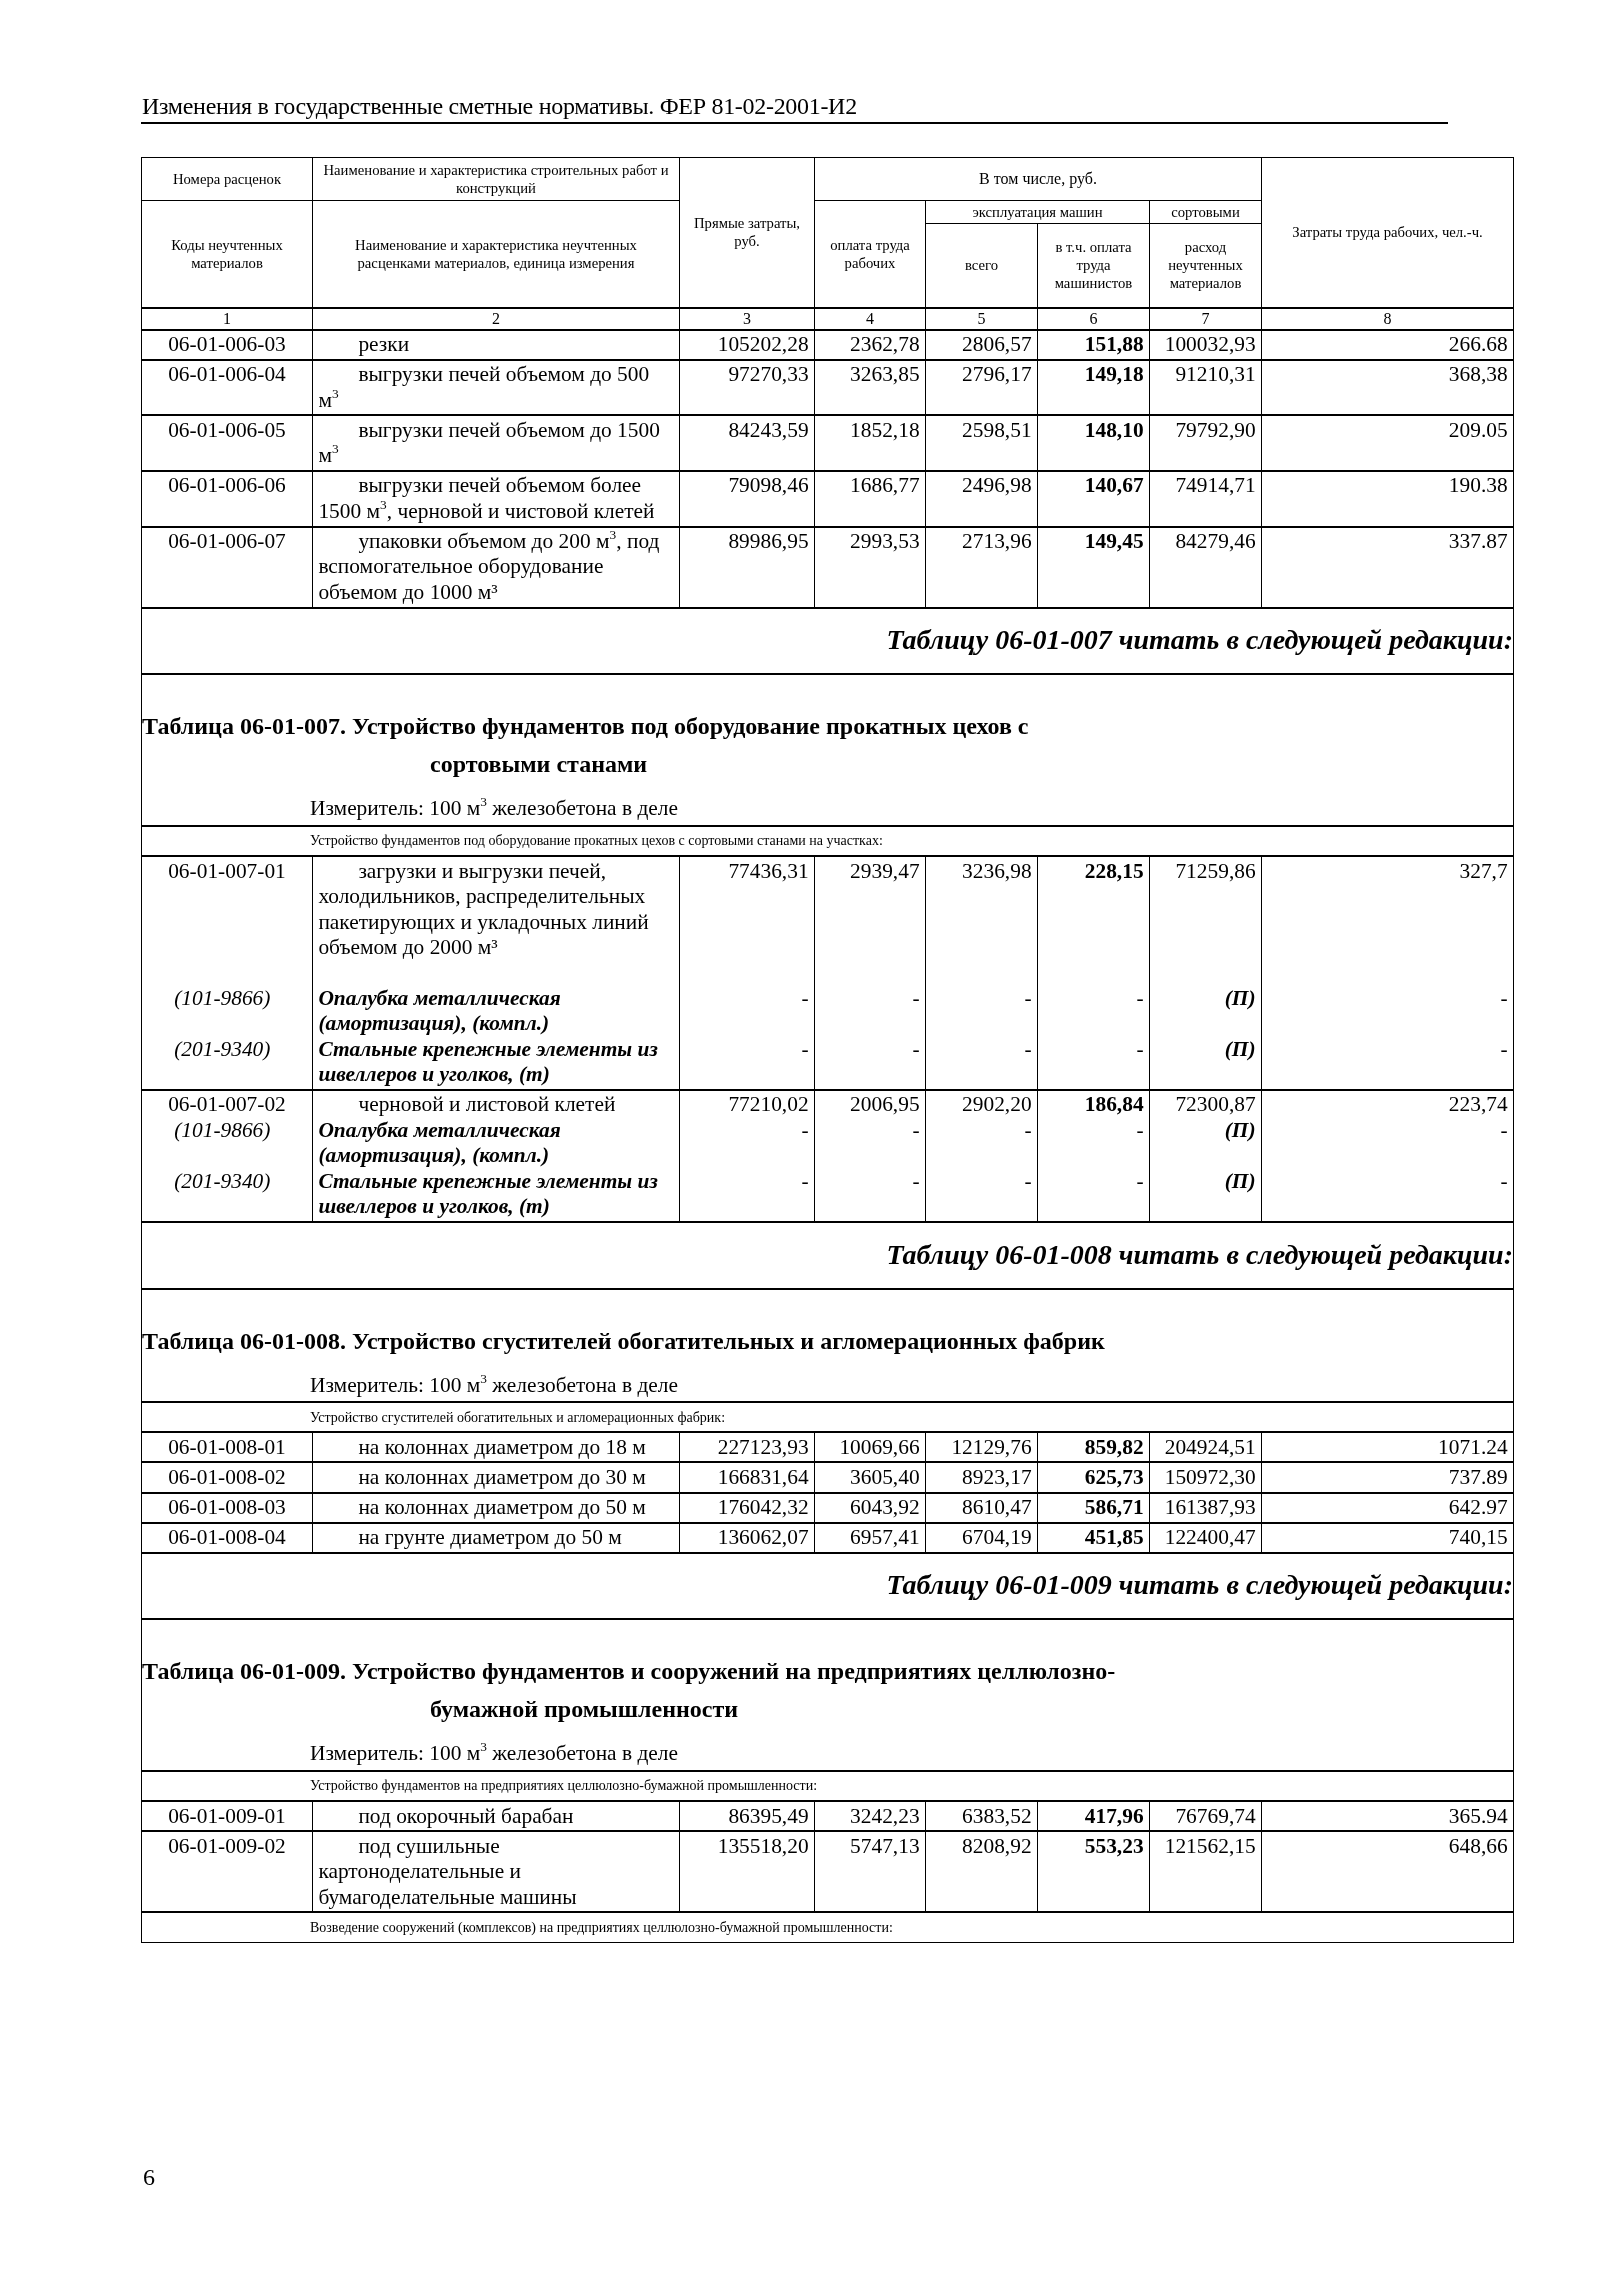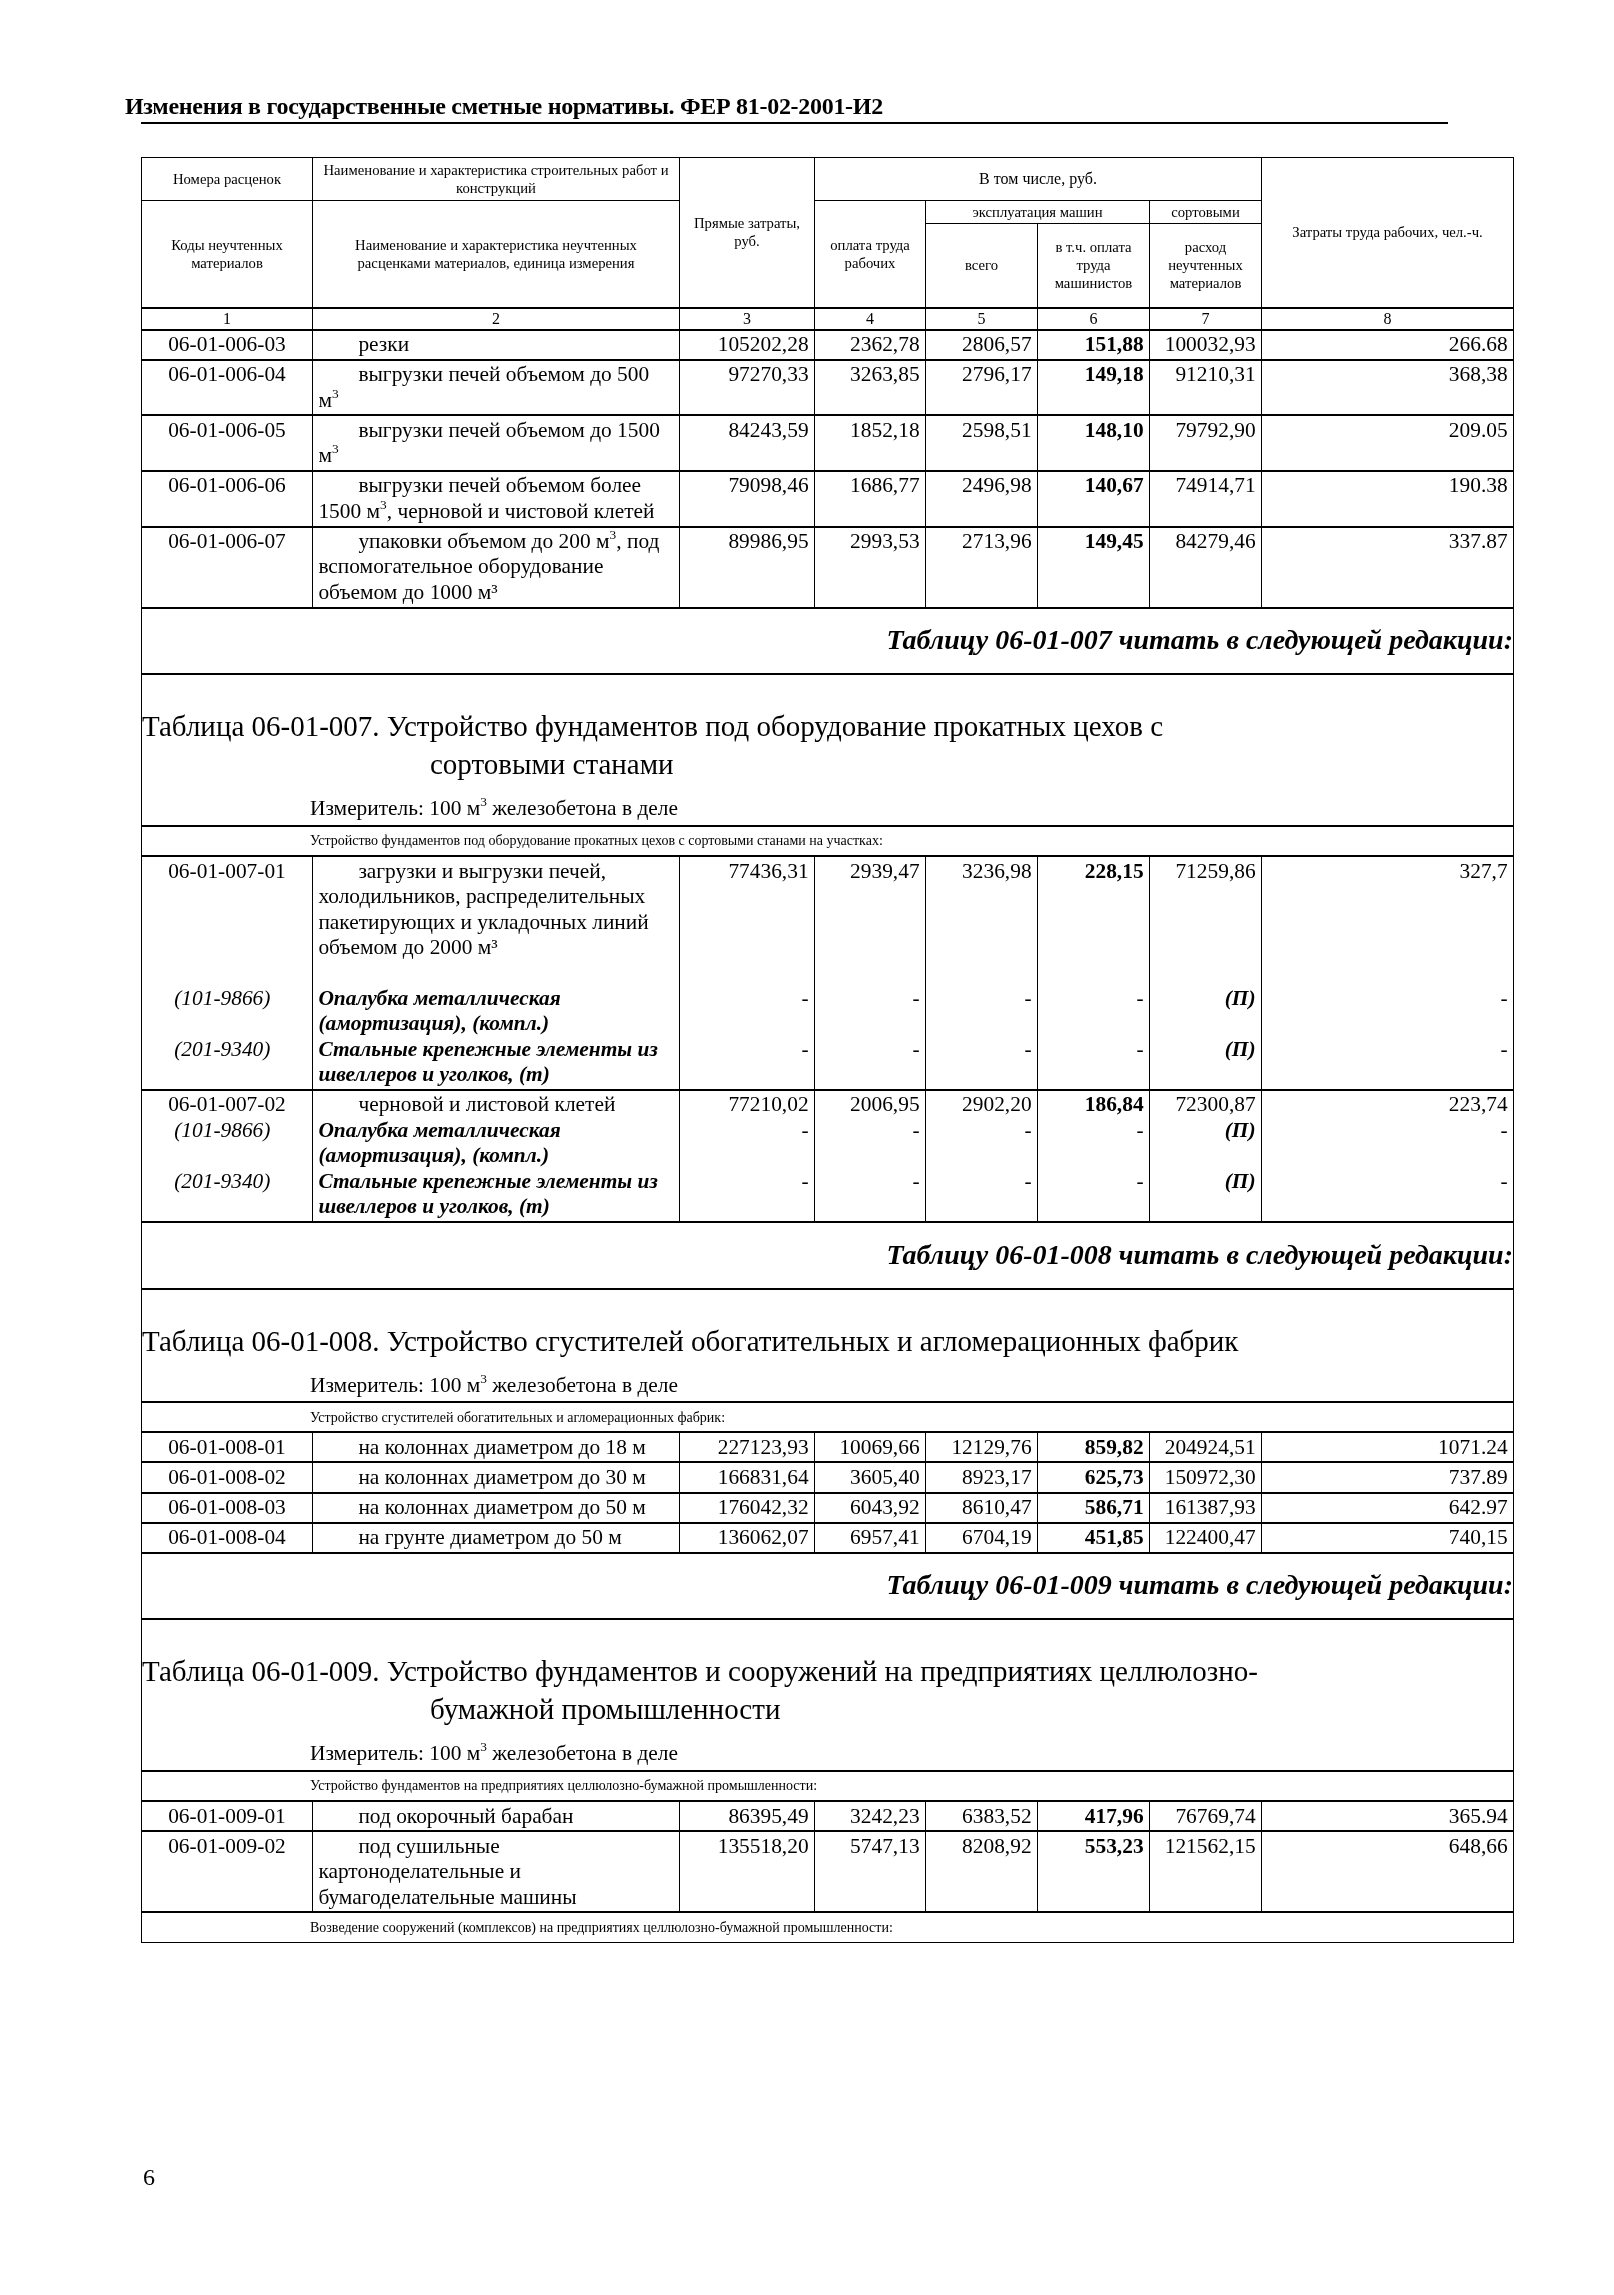--- a/index.html
+++ b/index.html
@@ -1,40 +1,40 @@
 <!DOCTYPE html>
 <html style="font-size:10.7px"><head>
 <meta charset="utf-8">
 <style>
   html, body { margin: 0; padding: 0; background: #ffffff; }
   body { width: 1615px; height: 2295px; position: relative; overflow: hidden;
          font-family: "Liberation Serif", "DejaVu Serif", serif; color: #000; }
-  .page-header { position: absolute; left: 125px; top: 92px; width: 1307px;
-                 font-size: 24px; line-height: 29.5px; letter-spacing: -0.3px; font-weight: bold; }
+  .page-header { position: absolute; left: 142px; top: 92px; width: 1307px;
+                 font-size: 24px; line-height: 29.5px; letter-spacing: -0.3px; }
   .header-rule { position: absolute; left: 141px; top: 122px; width: 1307px; height: 0;
                  border-top: 2px solid #000; }
   .tbl { position: absolute; left: 141px; top: 157px; width: 1370px; border-collapse: collapse;
          table-layout: fixed; }
   .tbl td { border: 1.3px solid #000; padding: 1.3px 5.4px; vertical-align: top; font-size: 21.4px;
             line-height: 25.5px; }
   .tbl td.thick-top { border-top: 2.7px solid #000; }
   .hd { font-size: 14.7px !important; line-height: 18px !important; text-align: center;
         vertical-align: middle !important; }
   .colnum { font-size: 16px !important; line-height: 17.4px !important; text-align: center;
             padding: 1.3px !important; border-top: 2.7px solid #000 !important; }
   .code { text-align: center; white-space: nowrap; }
   .code.mat { font-style: italic; text-align: center; padding-right: 9.4px; }
   .num { text-align: right; white-space: nowrap; }
   .bold { font-weight: bold; }
   .it { font-style: italic; font-weight: bold; }
   .desc-first { text-indent: 40px; }
   .banner td { text-align: right; font-style: italic; font-weight: bold; font-size: 28px;
                line-height: 34px; padding: 14.7px 0 16px; border-top: 2.7px solid #000; }
   .title-row td { border-bottom: none; border-top: 2.7px solid #000; padding: 0; }
-  .table-title { font-weight: normal; font-size: 29px; line-height: 38px; padding: 32px 0 0 0;
+  .table-title { font-weight: bold; font-size: 24px; line-height: 38px; padding: 32px 0 0 0;
                  text-indent: 0; }
   .table-title .line2 { display: block; padding-left: 288px; }
   .meas { font-size: 21.4px; line-height: 27px; padding: 12px 0 2.7px 168px; }
   .section-row td { border-top: 2.7px solid #000; padding-left: 168px; font-size: 14px;
                     line-height: 25.5px; }
   sup { font-size: 13.4px; line-height: 0; vertical-align: 9.4px; }
   .page-num { position: absolute; left: 143px; top: 2164px; font-size: 24px; }
 </style>
 </head>
 <body>

